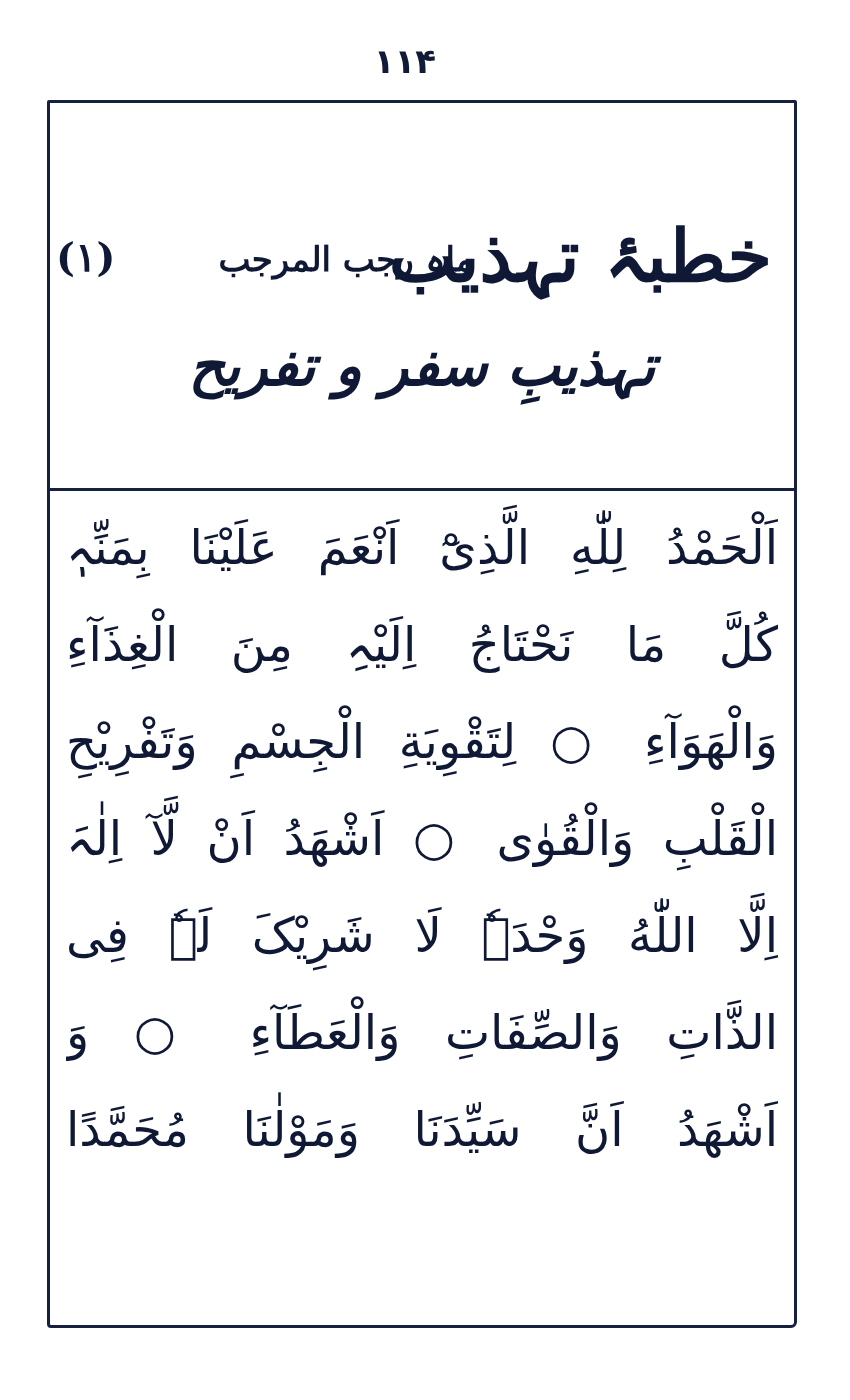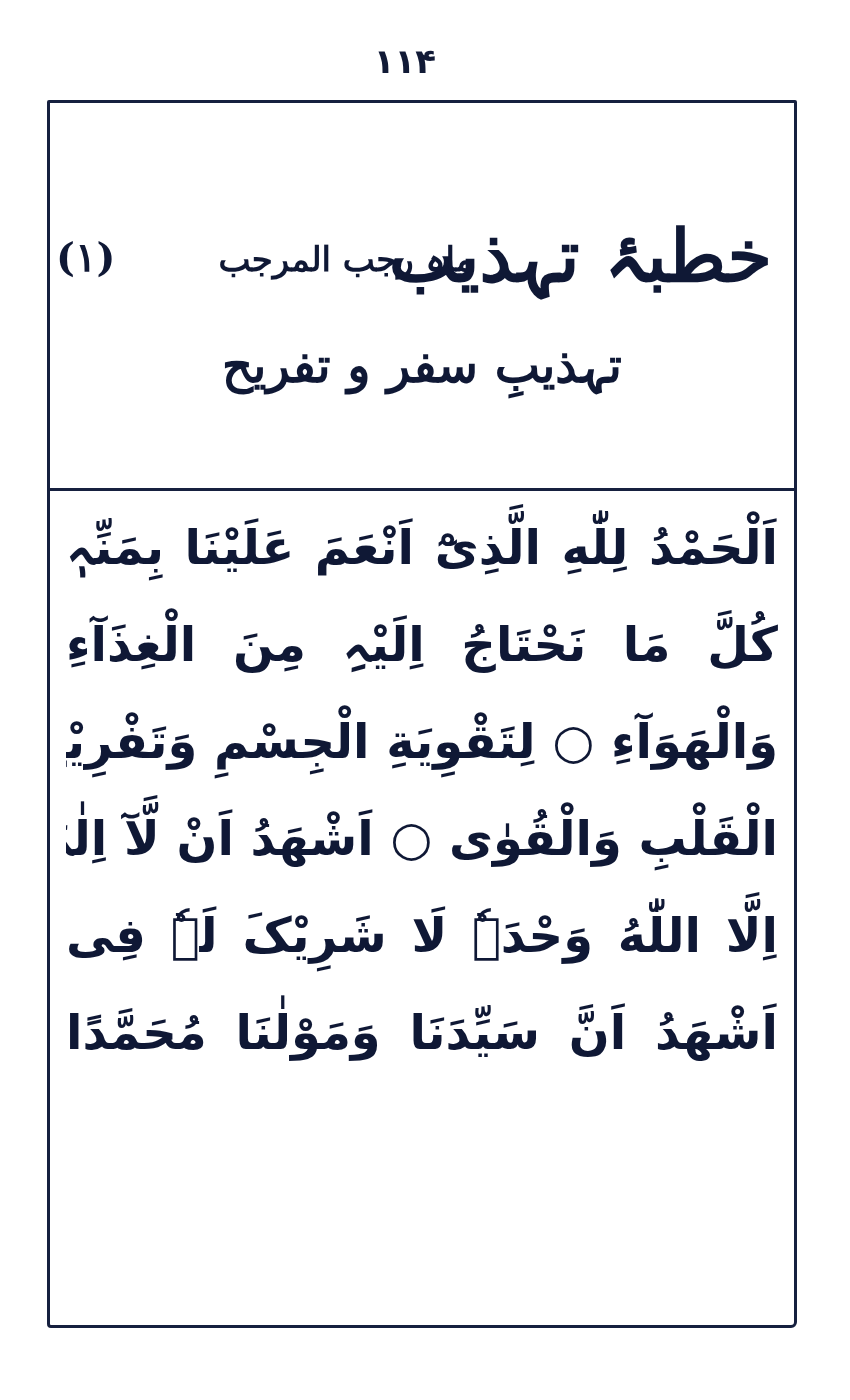--- a/index.html
+++ b/index.html
@@ -88,38 +88,39 @@
       direction: ltr;
     }
     .subtitle {
       position: absolute;
       top: 232px;
       left: 0;
       width: 100%;
       text-align: center;
       direction: rtl;
       font-family: "DejaVu Serif", serif;
-      font-size: 48px;
+      font-size: 56px;
       font-weight: bold;
       line-height: 60px;
       color: #0f1835;
+      font-style: italic;
     }
     .body-text {
       position: absolute;
       top: 396px;
       left: 16px;
       right: 16px;
       direction: rtl;
     }
     .line {
       height: 97px;
       line-height: 97px;
       font-family: "DejaVu Sans", sans-serif;
       font-size: 48px;
-      font-weight: bold;
+      font-weight: normal;
       color: #0f1835;
       text-align: justify;
       text-align-last: justify;
       white-space: nowrap;
       overflow: hidden;
     }
   </style>
 </head>
 <body>
 
@@ -134,15 +135,16 @@
     </div>
     <div class="subtitle">تہذیبِ سفر و تفریح</div>
   </div>
 
   <div class="body-text">
     <div class="line">اَلْحَمْدُ لِلّٰهِ الَّذِیْٓ اَنْعَمَ عَلَیْنَا بِمَنِّہٖ</div>
     <div class="line">کُلَّ مَا نَحْتَاجُ اِلَیْہِ مِنَ الْغِذَآءِ</div>
     <div class="line">وَالْھَوَآءِ ○ لِتَقْوِیَةِ الْجِسْمِ وَتَفْرِیْحِ</div>
     <div class="line">الْقَلْبِ وَالْقُوٰی ○ اَشْھَدُ اَنْ لَّآ اِلٰہَ</div>
     <div class="line">اِلَّا اللّٰهُ وَحْدَہٗ لَا شَرِیْکَ لَہٗ فِی</div>
+    <div class="line">الذَّاتِ وَالصِّفَاتِ وَالْعَطَآءِ ○ وَ</div>
     <div class="line">اَشْھَدُ اَنَّ سَیِّدَنَا وَمَوْلٰنَا مُحَمَّدًا</div>
   </div>
 </div>
 
 </body></html>

